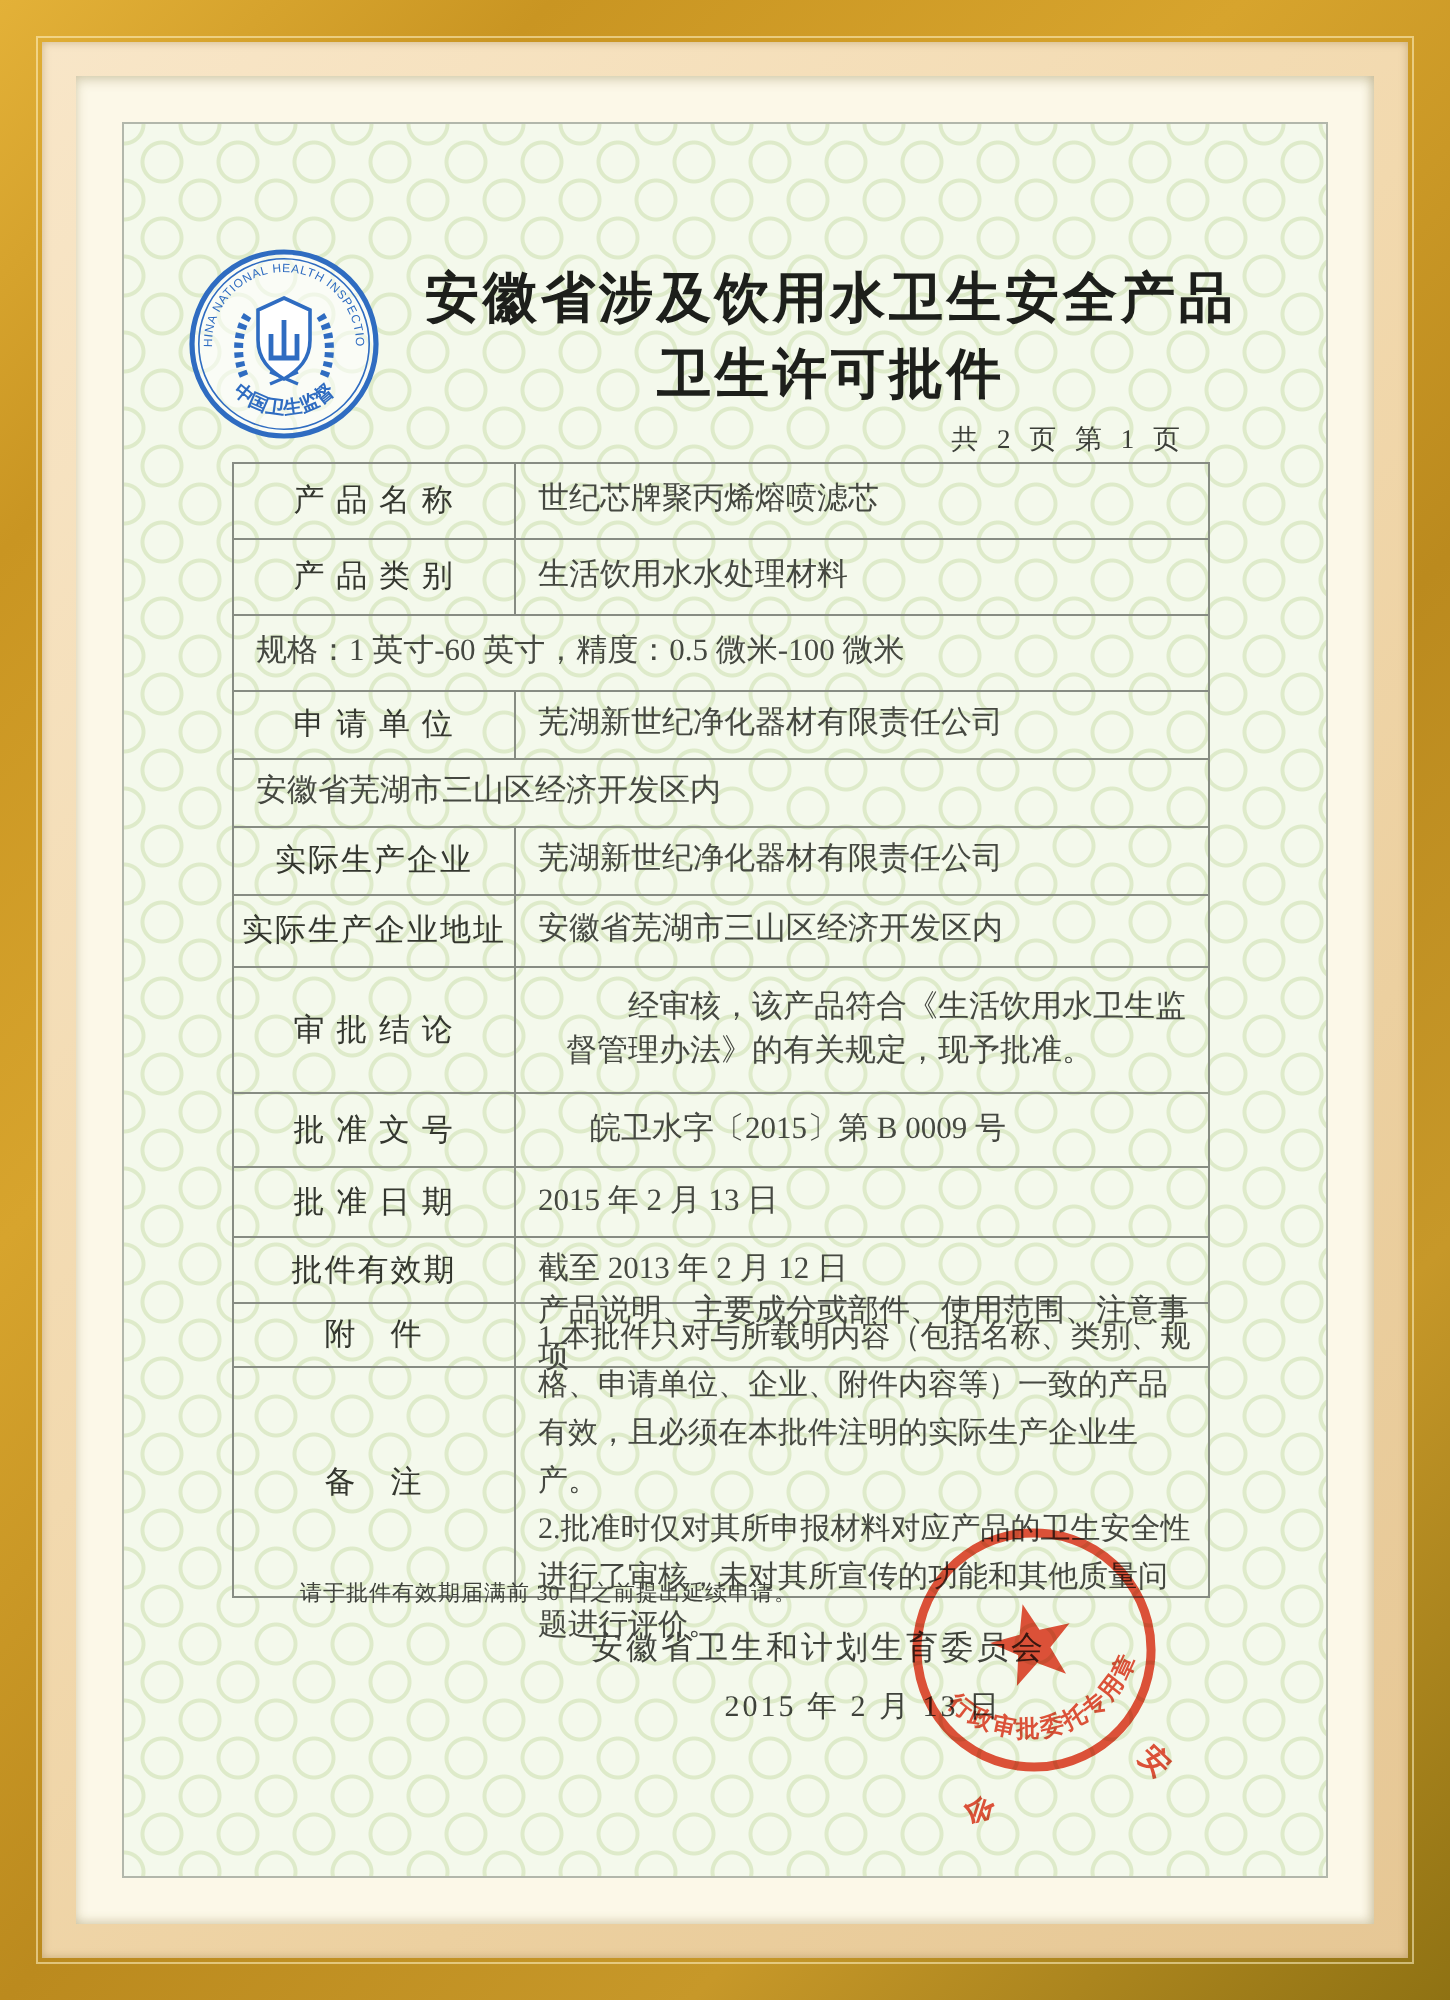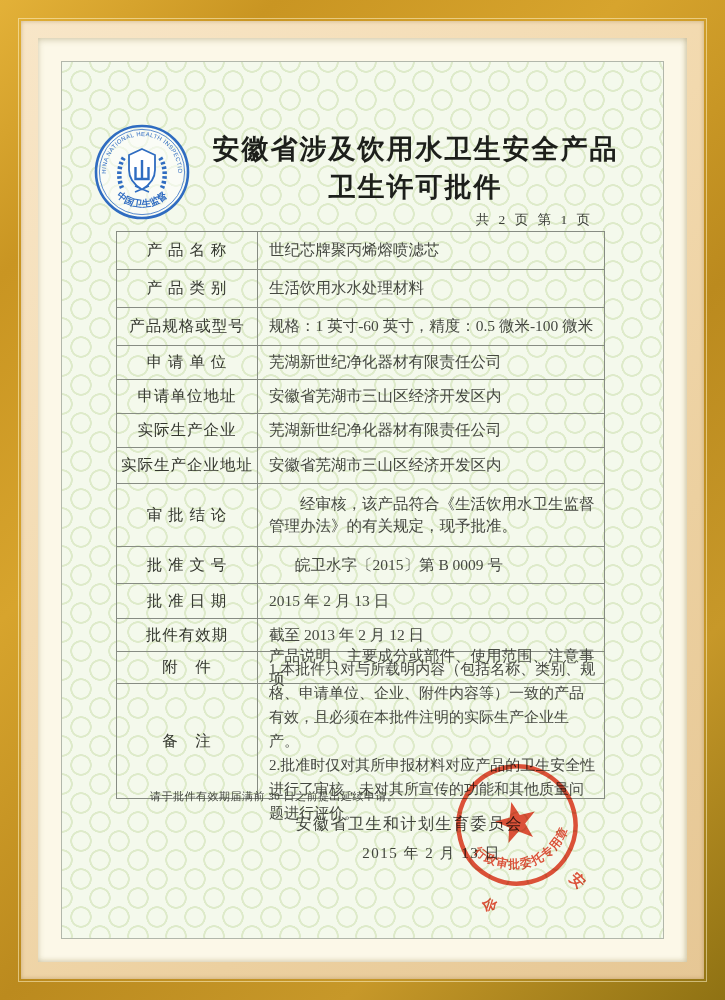--- a/index.html
+++ b/index.html
@@ -60,21 +60,21 @@
     display:flex;align-items:center;justify-content:center;text-align:center;
     font-size:15.5px;color:#34372f;letter-spacing:1px;
   }
   .cell.value{
     flex:1;display:flex;align-items:center;
     padding:2px 8px 2px 11px;font-size:15.5px;color:#454841;line-height:1.45;
   }
   .r1,.r2,.r3{height:37px;}
   .r4,.r5,.r6{height:33px;}
   .r7{height:35px;}
-  .r8{height:62px;}
+  .r8{height:62px;gap:14px;}
   .r9{height:36px;gap:26px;}
   .r10{height:34px;}
   .r11{height:32px;}
   .r12{height:31px;}
   .r13{height:114px;}
   .r8 .cell.value span{display:block;text-indent:2em;}
   .r13 .cell.value{align-items:center;}
   .r13 .cell.value span{white-space:pre-line;font-size:15px;line-height:24px;}
   
   .footer-note{position:absolute;left:88px;top:727px;font-size:11px;color:#3f423b;letter-spacing:.5px;}
@@ -130,33 +130,31 @@
             <span>世纪芯牌聚丙烯熔喷滤芯</span>
           </div>
       </div>
       <div class="row r2">
         <div class="cell label">产 品 类 别</div>
         <div class="cell value">
             <span>生活饮用水水处理材料</span>
           </div>
       </div>
       <div class="row r3">
-        <div class="cell label">产品规格或型号</div>
         <div class="cell value">
             <span>规格：1 英寸-60 英寸，精度：0.5 微米-100 微米</span>
           </div>
       </div>
       <div class="row r4">
         <div class="cell label">申 请 单 位</div>
         <div class="cell value">
             <span>芜湖新世纪净化器材有限责任公司</span>
           </div>
       </div>
       <div class="row r5">
-        <div class="cell label">申请单位地址</div>
         <div class="cell value">
             <span>安徽省芜湖市三山区经济开发区内</span>
           </div>
       </div>
       <div class="row r6">
         <div class="cell label">实际生产企业</div>
         <div class="cell value">
             <span>芜湖新世纪净化器材有限责任公司</span>
           </div>
       </div>

